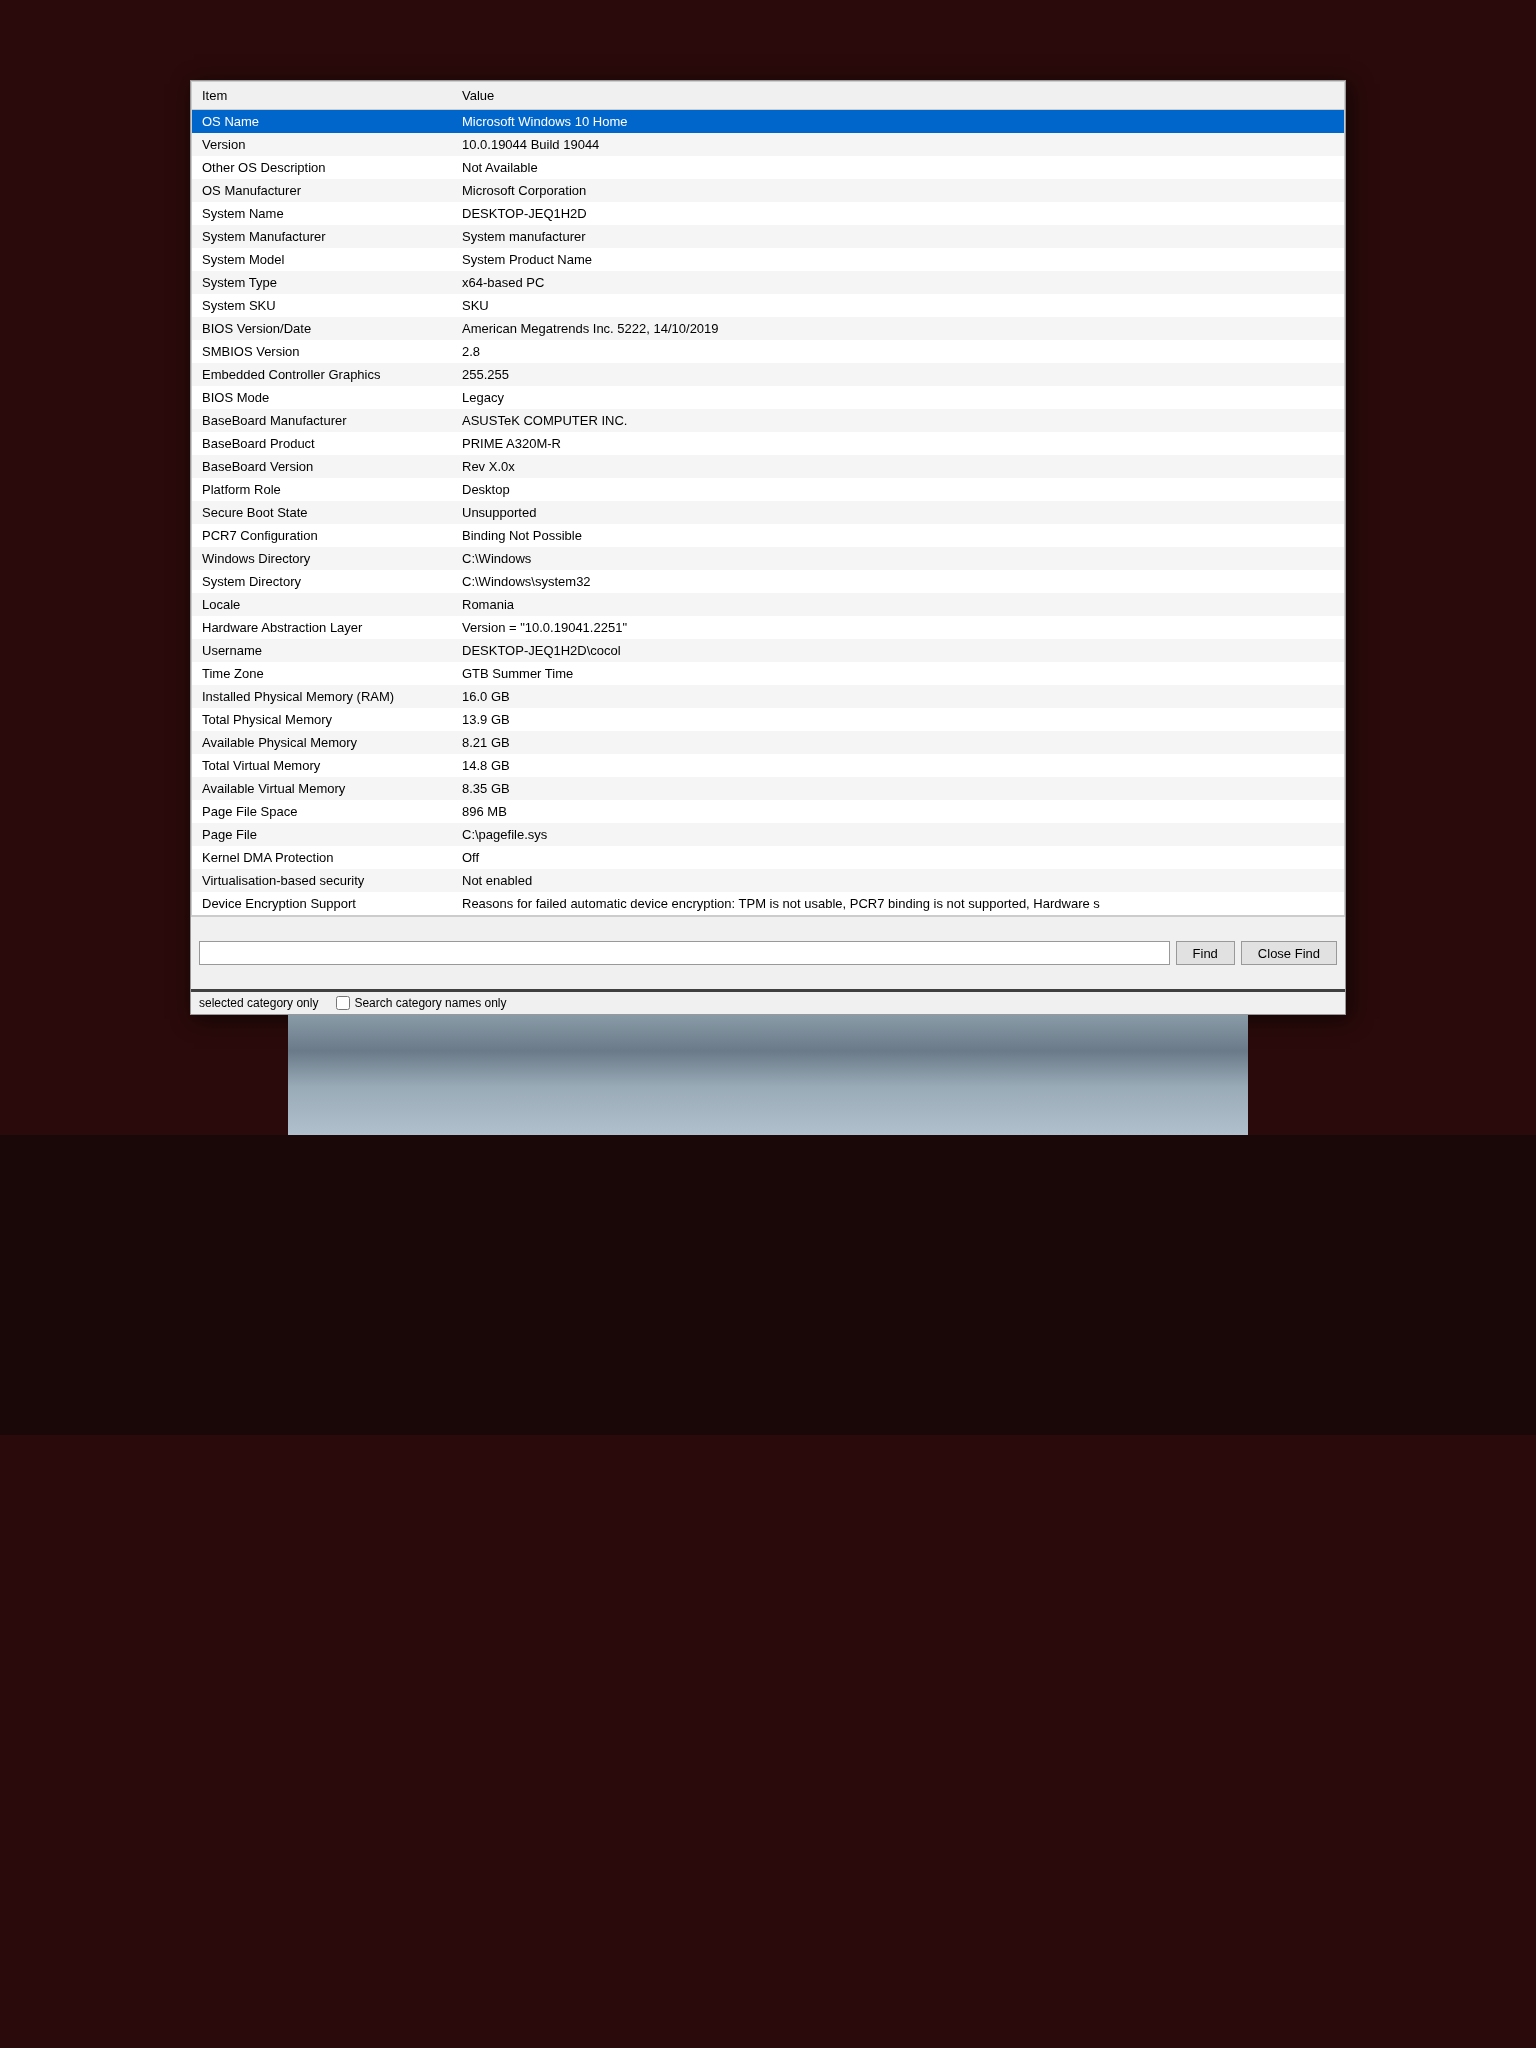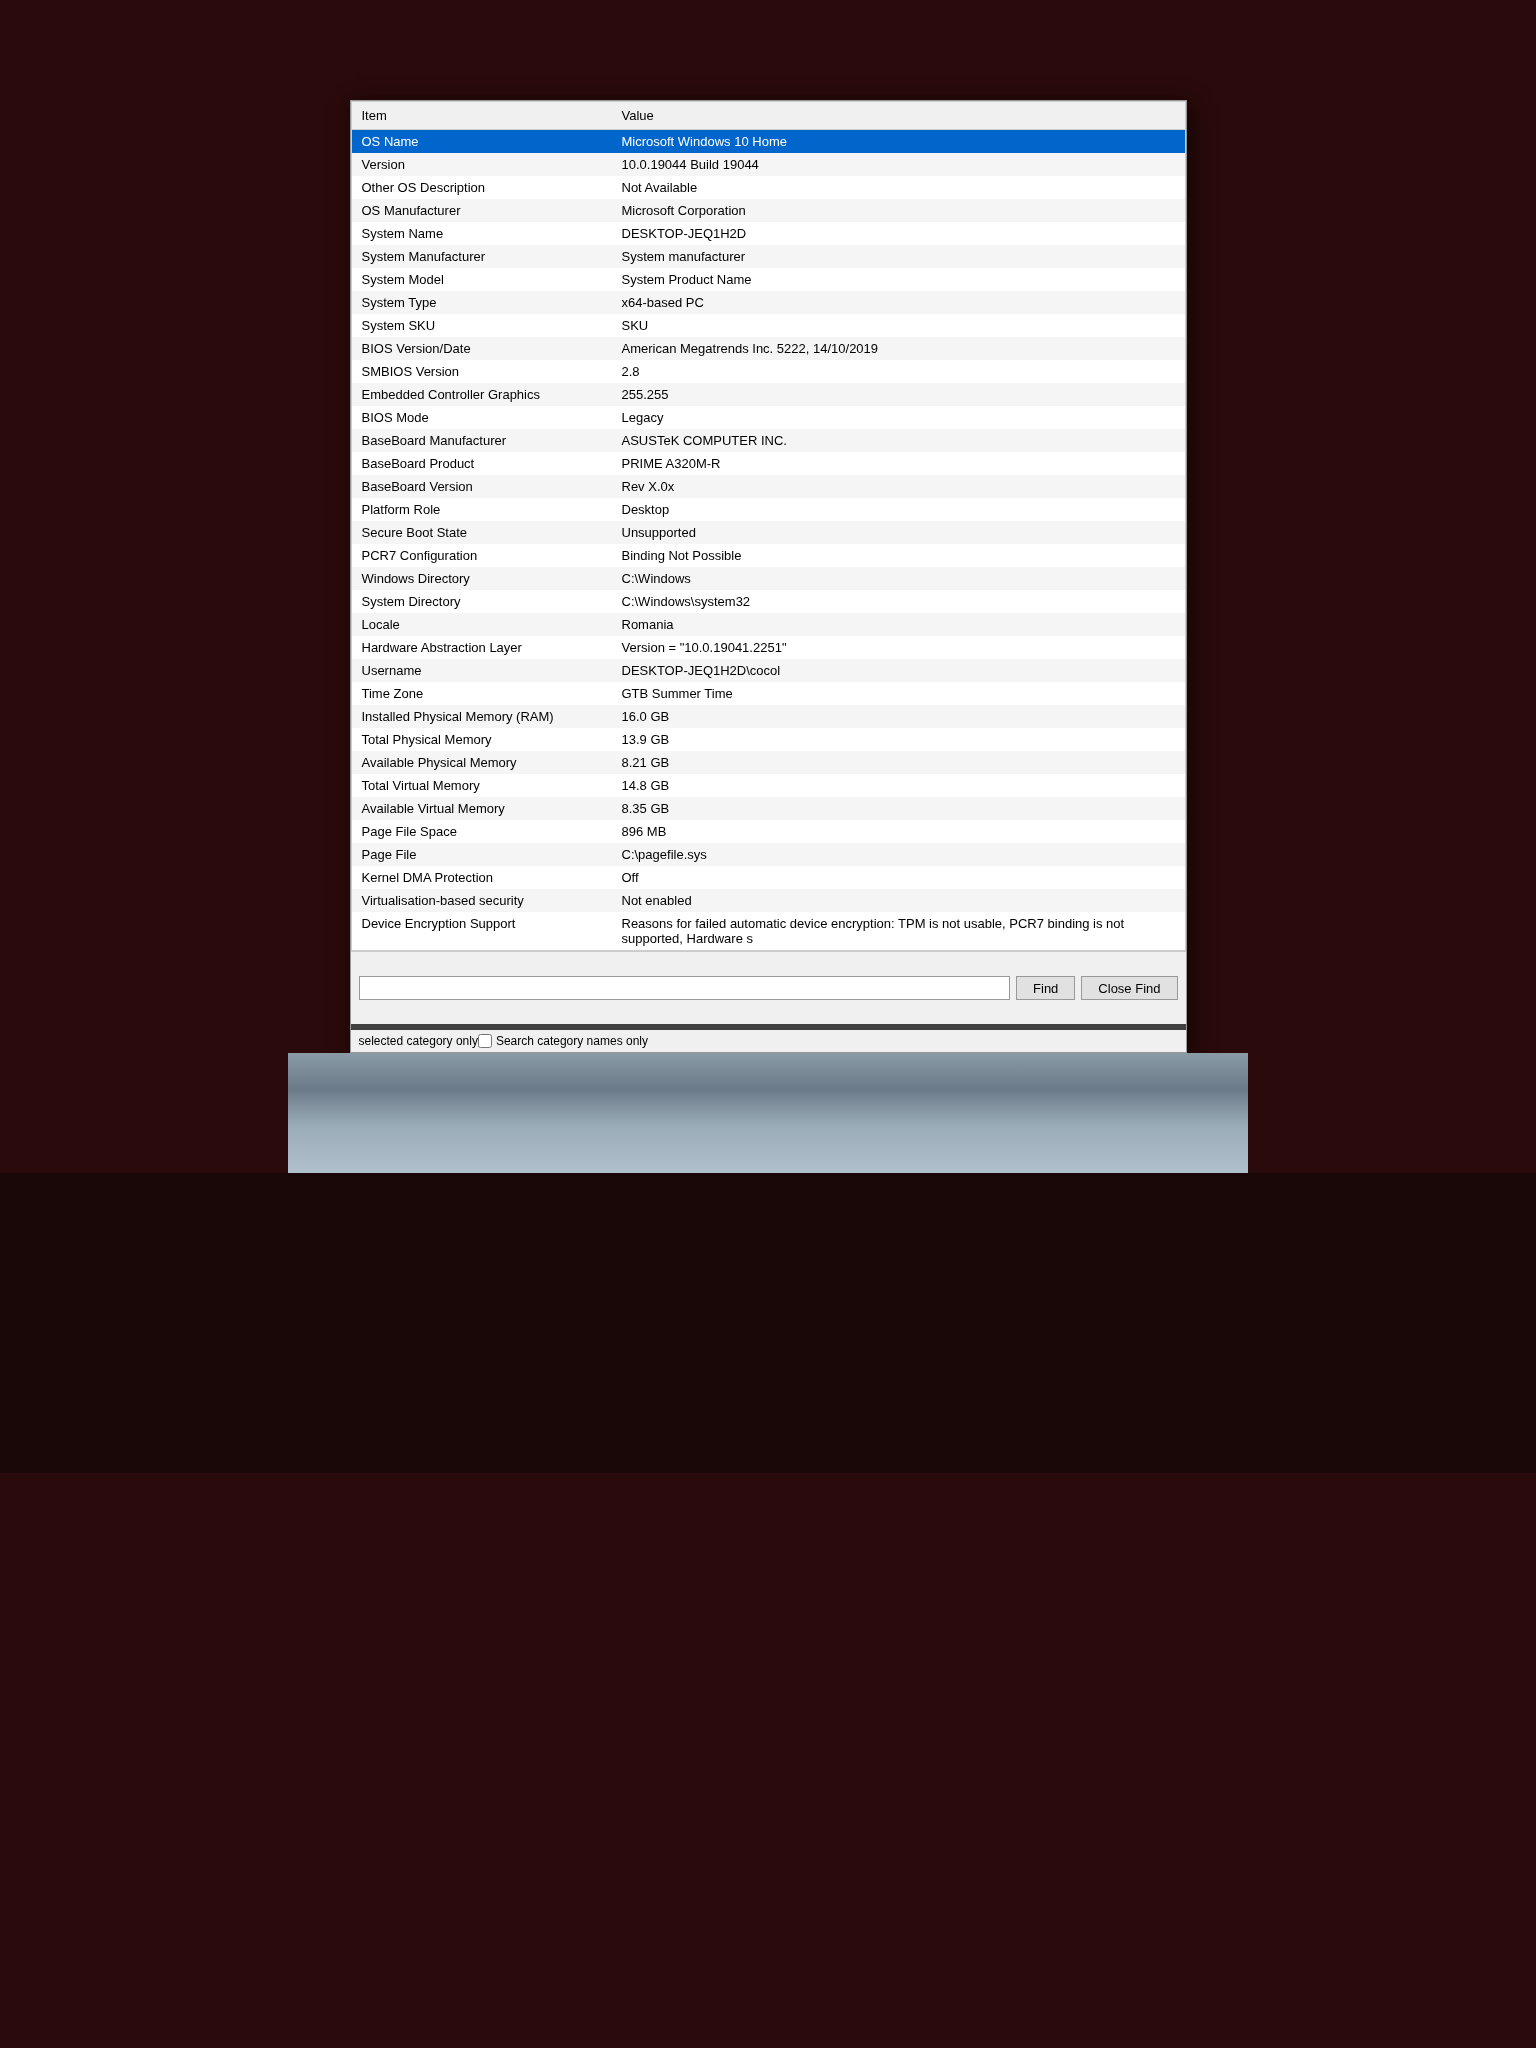--- a/index.html
+++ b/index.html
@@ -17,25 +17,24 @@
       width: 100%;
       height: 100%;
       display: flex;
       flex-direction: column;
       align-items: center;
       justify-content: flex-start;
       padding-top: 80px;
     }
 
     .window {
-      width: 837px;
+      width: 1156px;
       background: #f0f0f0;
       border: 1px solid #999;
       box-shadow: 4px 4px 20px rgba(0,0,0,0.6);
-      margin-top: 20px;
     }
 
     .table-container {
       background: #ffffff;
       border: 1px solid #ccc;
       margin: 0;
       overflow: hidden;
     }
 
     .info-table {
@@ -121,22 +120,22 @@
       font-size: 13px;
       cursor: pointer;
       white-space: nowrap;
     }
 
     .status-bar {
       display: flex;
       align-items: flex-start;
       padding: 4px 8px;
       background: #f0f0f0;
-      border-top: 6px solid #404040;
-      gap: 0;
+      border-top: 3px solid #404040;
+      gap: 18px;
       font-size: 12px;
     }
 
     .checkbox-area {
       display: flex;
       align-items: center;
       gap: 4px;
     }
 
     .checkbox-area input[type=checkbox] {

